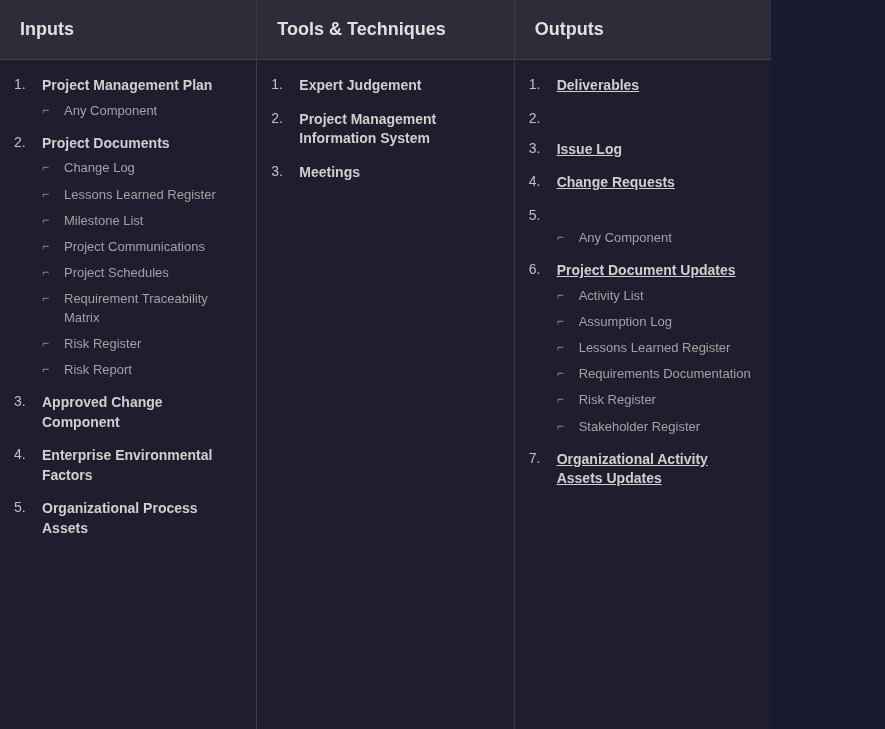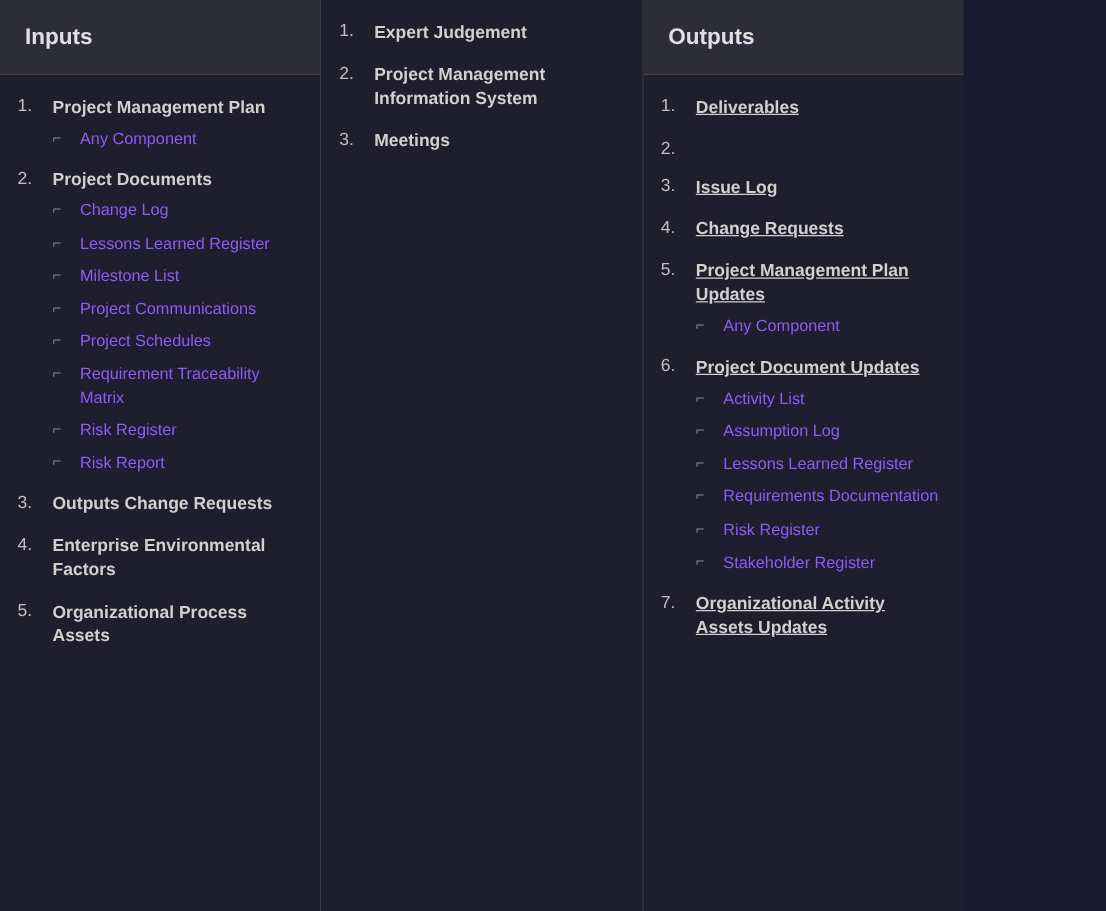--- a/index.html
+++ b/index.html
@@ -88,21 +88,21 @@
     }
 
     .sub-item-icon {
       color: #888;
       font-size: 12px;
       margin-top: 1px;
       min-width: 16px;
     }
 
     .sub-item-text {
-      color: #8b5cf6;
+      color: #a3a3a3;
       font-size: 13px;
       line-height: 1.4;
     }
 
     .tools-column .item-text {
       font-weight: bold;
     }
 
     .outputs-column .item-text {
       font-weight: bold;
@@ -164,39 +164,40 @@
             </div>
             <div class="sub-item">
               <span class="sub-item-icon">⌐</span>
               <span class="sub-item-text">Risk Report</span>
             </div>
           </div>
         </div>
         <div class="list-item">
           <div class="list-item-main">
             <span class="item-number">3.</span>
-            <span class="item-text">Outputs Change Requests</span>
+            <span class="item-text">Approved Change Component</span>
           </div>
         </div>
         <div class="list-item">
           <div class="list-item-main">
             <span class="item-number">4.</span>
             <span class="item-text">Enterprise Environmental Factors</span>
           </div>
         </div>
         <div class="list-item">
           <div class="list-item-main">
             <span class="item-number">5.</span>
             <span class="item-text">Organizational Process Assets</span>
           </div>
         </div>
       </div>
     </div>
     <div class="separator"></div>
     <div class="column tools-column">
+      <div class="column-header">Tools &amp; Techniques</div>
       <div class="column-body">
         <div class="list-item">
           <div class="list-item-main">
             <span class="item-number">1.</span>
             <span class="item-text">Expert Judgement</span>
           </div>
         </div>
         <div class="list-item">
           <div class="list-item-main">
             <span class="item-number">2.</span>
@@ -234,21 +235,20 @@
         </div>
         <div class="list-item">
           <div class="list-item-main">
             <span class="item-number">4.</span>
             <span class="item-text">Change Requests</span>
           </div>
         </div>
         <div class="list-item">
           <div class="list-item-main">
             <span class="item-number">5.</span>
-            <span class="item-text">Project Management Plan Updates</span>
           </div>
           <div class="sub-list">
             <div class="sub-item">
               <span class="sub-item-icon">⌐</span>
               <span class="sub-item-text">Any Component</span>
             </div>
           </div>
         </div>
         <div class="list-item">
           <div class="list-item-main">

